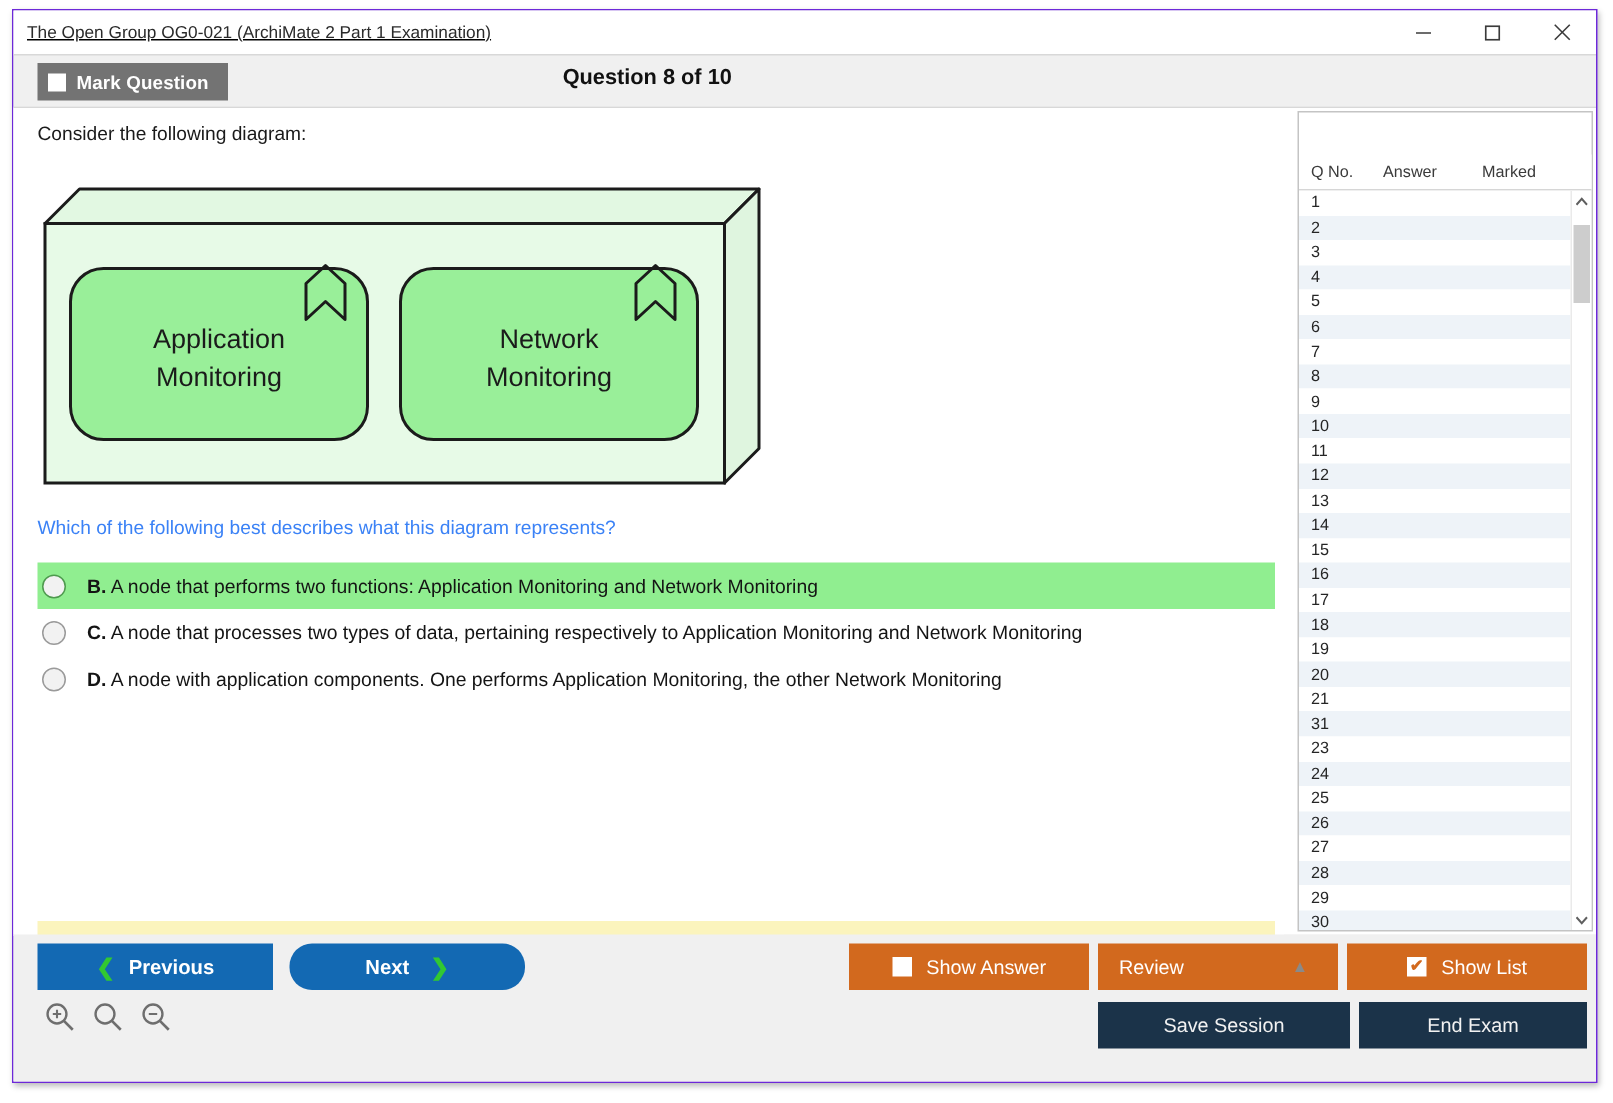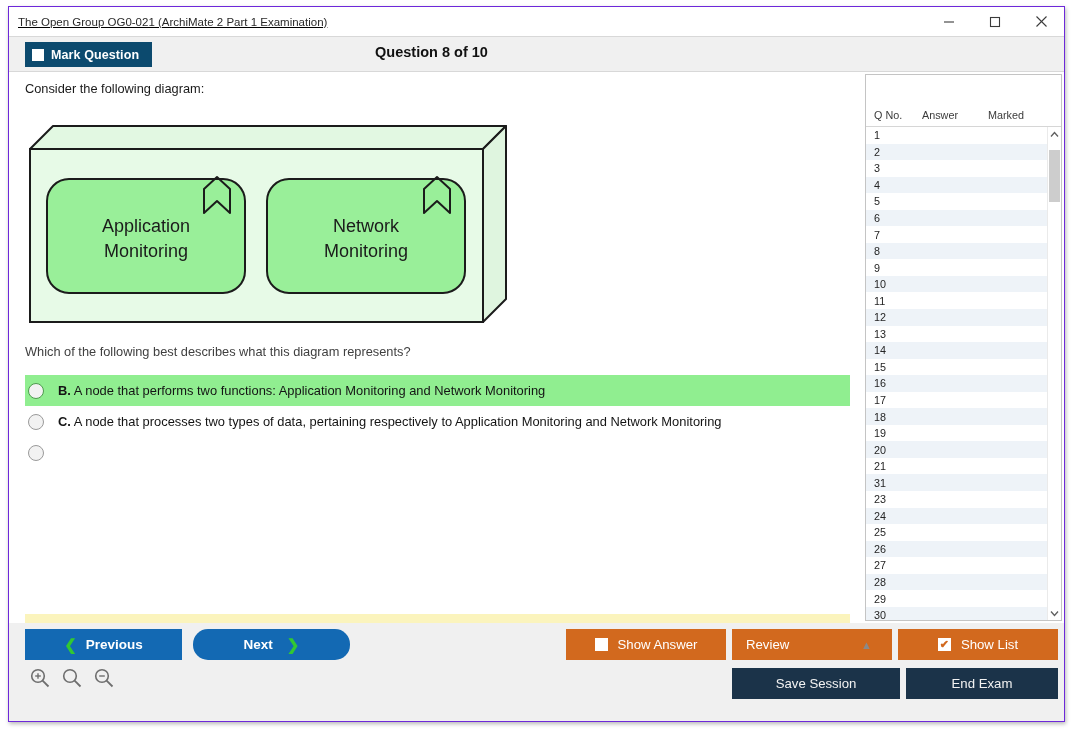--- a/index.html
+++ b/index.html
@@ -48,21 +48,21 @@
   
   #header-bar {
     position: relative;
     height: 35px;
     background: #f0f0f0;
     border-top: 1px solid #d8d8d8;
   }
   #mark-question-btn {
     position: absolute; left: 16px; top: 5px;
     height: 25px;
-    background: #0c4a6e;
+    background: #737373;
     display: flex; align-items: center;
     padding: 0 13px 0 7px;
     cursor: pointer;
     border: none;
   }
   #mark-question-btn .cbox {
     width: 12px; height: 12px;
     background: #ffffff;
     margin-right: 7px;
     flex: 0 0 auto;
@@ -114,21 +114,21 @@
   #diagram svg { display: block; }
   .node-label {
     font-family: "Liberation Sans", sans-serif;
     font-size: 18px;
     fill: #1b1b1b;
   }
 
   
   #stem-text {
     position: absolute; left: 16px; top: 272px;
-    font-size: 12.8px; color: #404040;
+    font-size: 12.8px; color: #3b82f6;
   }
 
   
   #options { position: absolute; left: 16px; top: 303px; width: 825px; }
   .option-row {
     position: relative;
     height: 31px;
     display: flex; align-items: center;
     cursor: pointer;
   }
@@ -364,20 +364,21 @@
         <div class="option-row highlight">
           <span class="radio"></span>
           <span class="option-text"><b>B.</b> <span>A node that performs two functions: Application Monitoring and Network Monitoring</span></span>
         </div>
         <div class="option-row">
           <span class="radio"></span>
           <span class="option-text"><b>C.</b> <span>A node that processes two types of data, pertaining respectively to Application Monitoring and Network Monitoring</span></span>
         </div>
         <div class="option-row">
           <span class="radio"></span>
+          <span class="option-text"><b>D.</b> <span>A node with application components. One performs Application Monitoring, the other Network Monitoring</span></span>
         </div>
       </div>
 
       <div id="answer-box">
         
       </div>
     </div>
 
     <div id="list-panel">
       <div id="list-header">

